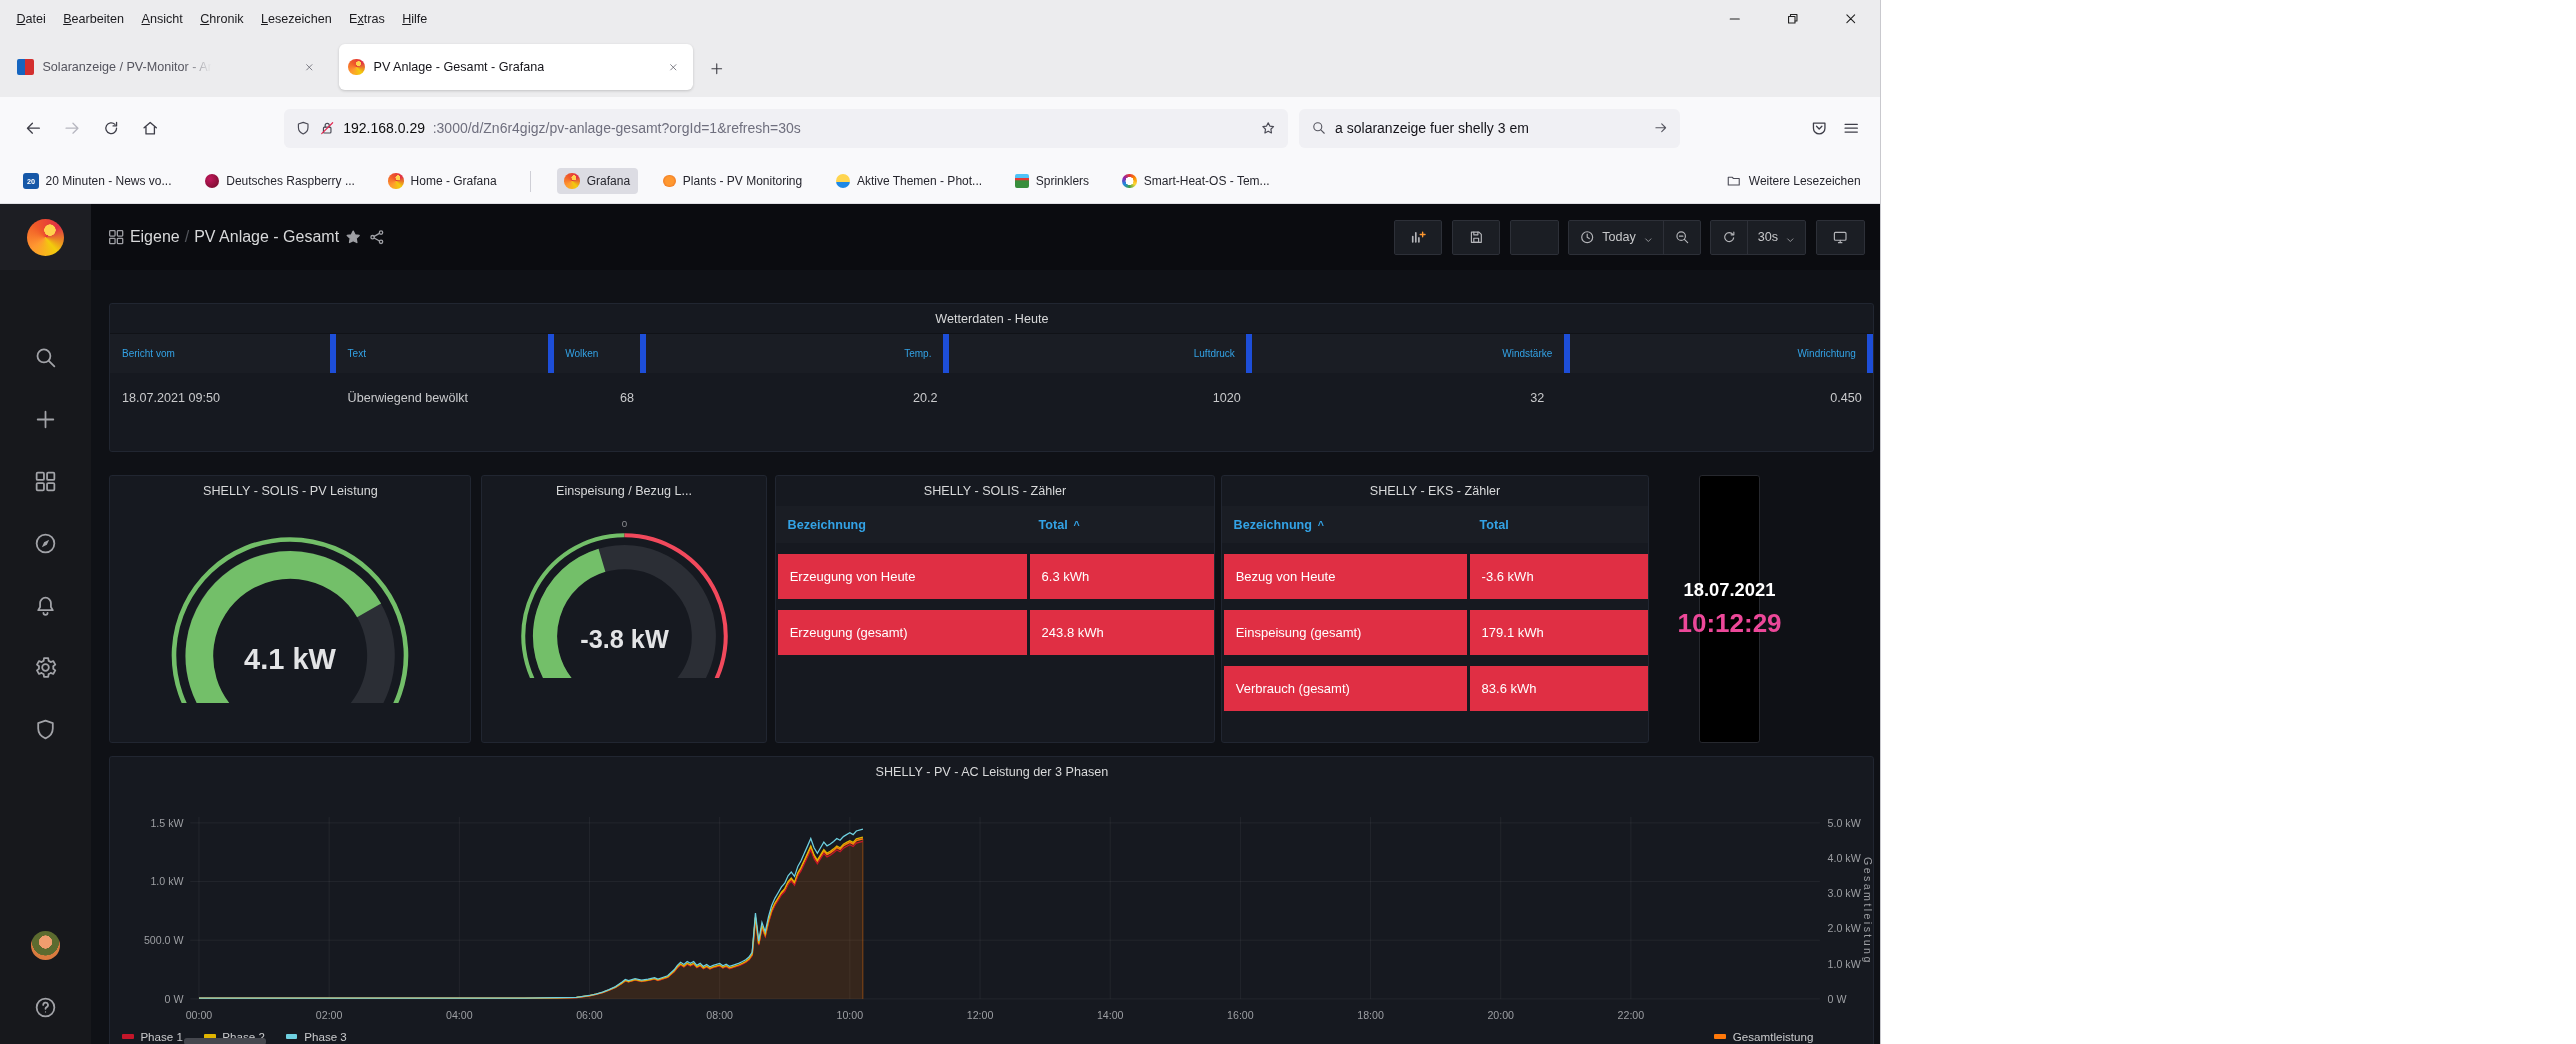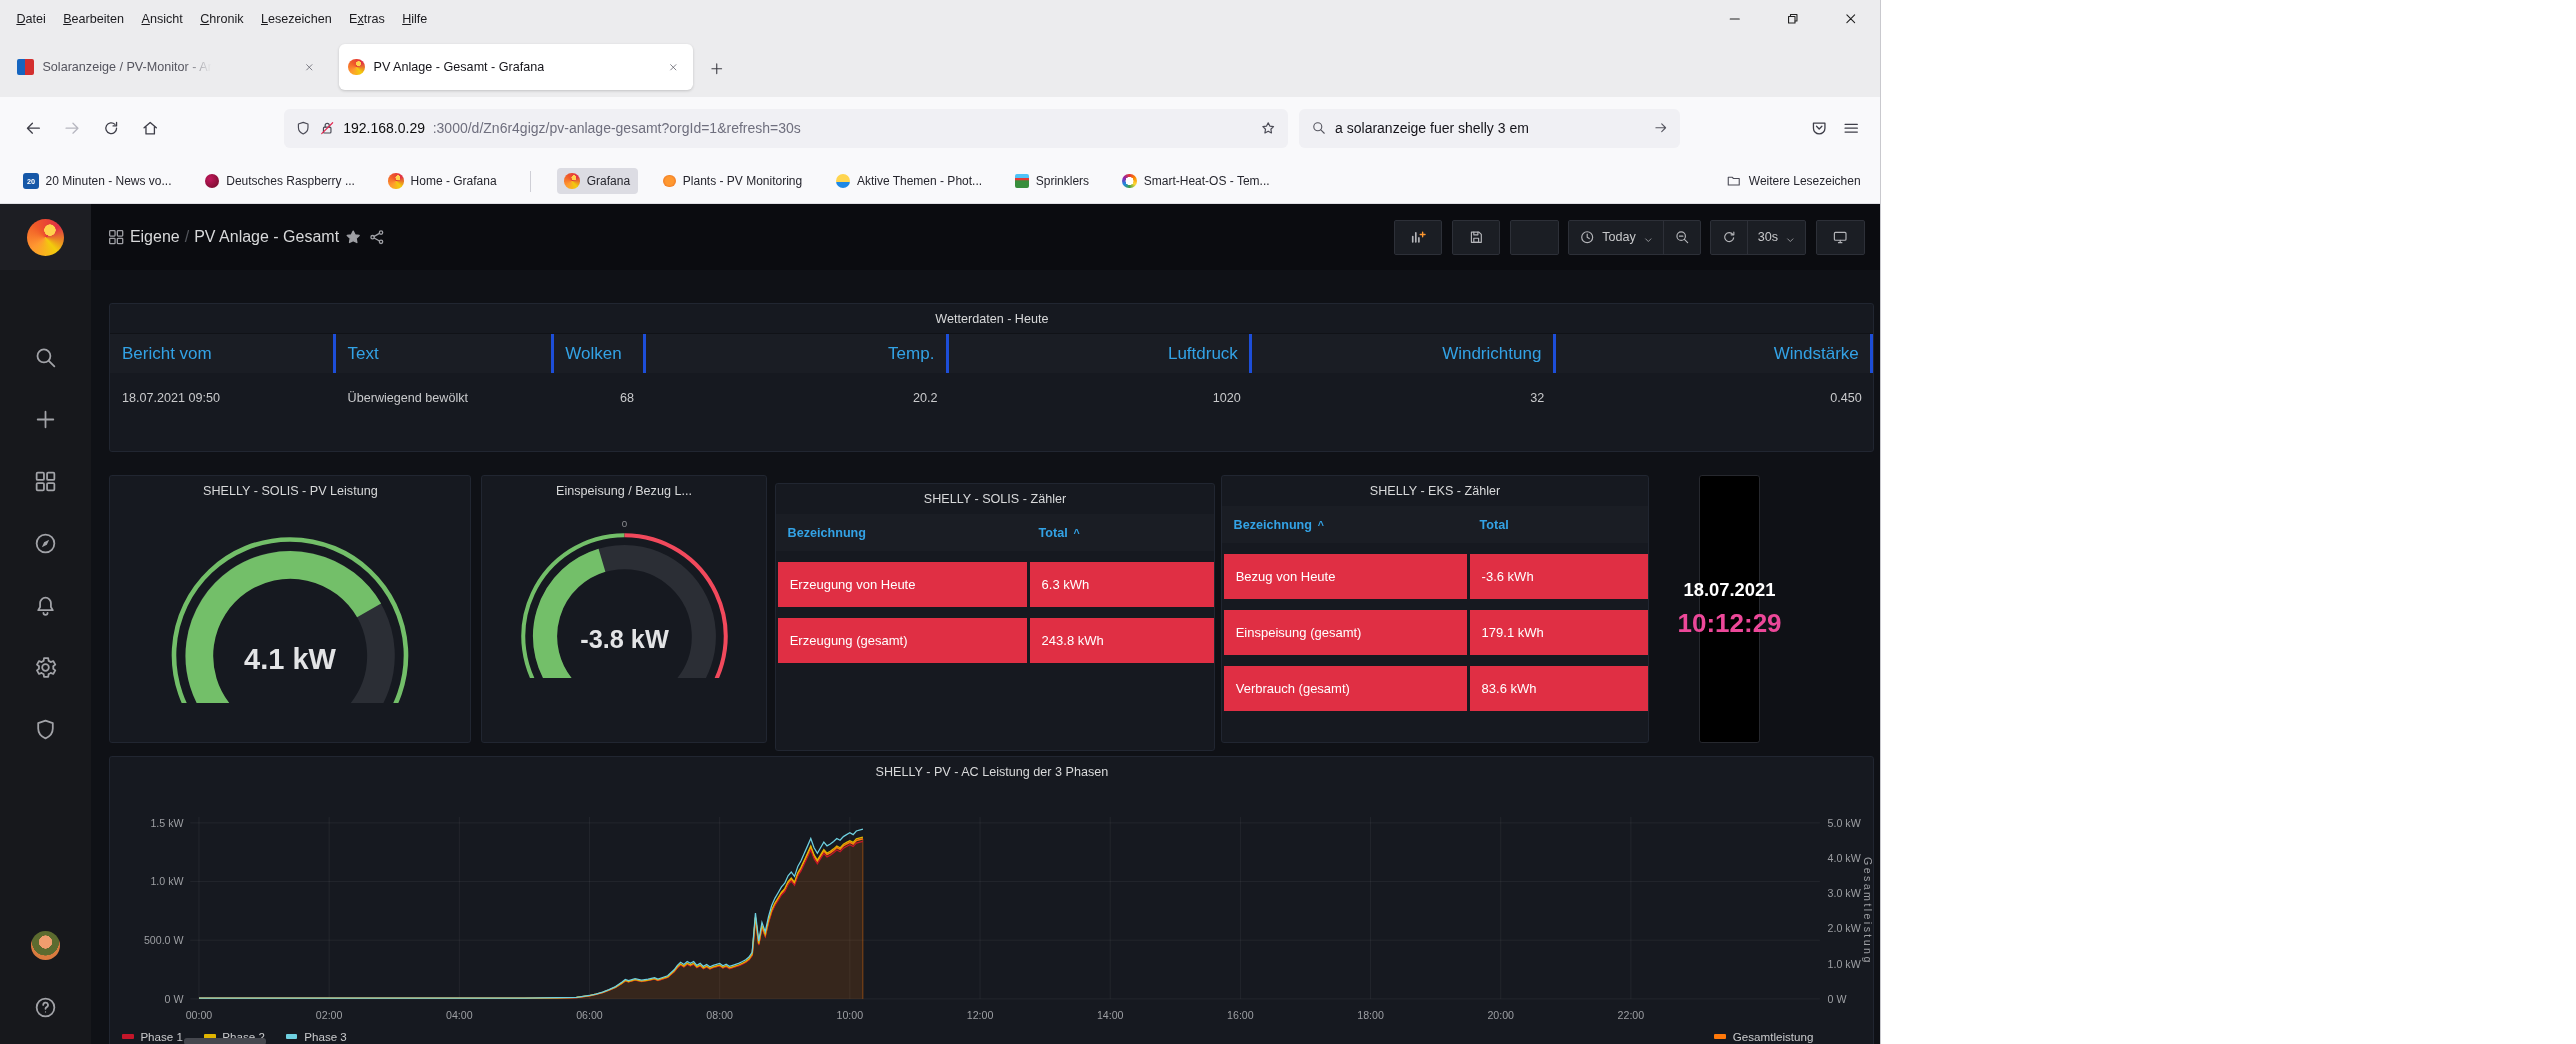--- a/index.html
+++ b/index.html
@@ -97,21 +97,21 @@
   .tgroup .tseg+.tseg{border-left:1px solid #2d3038;}
   .tgroup svg{width:16.4px;height:16.4px;color:#b4b5b9;}
   .chev{width:10.6px !important;height:10.6px !important;color:#9fa0a5;}
 
   .gf-dash{position:relative;flex:1;overflow:hidden;}
   .panel{position:absolute;background:#161920;border:1px solid #212631;border-radius:2.9px;box-sizing:border-box;}
   .panel-title{height:29px;display:flex;align-items:center;justify-content:center;font-size:12.6px;color:#d8d9da;white-space:nowrap;overflow:hidden;}
 
   
   .wx-header{display:flex;height:39px;background:#1a1d24;border-top:1px solid #101217;}
-  .wx-hcell{display:flex;align-items:center;padding:0 11.6px;font-size:17px;color:#33a2e5;box-sizing:border-box;border-right:3px solid #1d4ed8;}
+  .wx-hcell{display:flex;align-items:center;padding:0 11.6px;font-size:10px;color:#33a2e5;box-sizing:border-box;border-right:6px solid #1d4ed8;}
   .wx-row{display:flex;height:50px;}
   .wx-cell{display:flex;align-items:center;padding:0 11.6px;font-size:12.6px;color:#c9cacc;box-sizing:border-box;}
 
   
   .kv-head{display:flex;height:37px;background:#1a1d24;margin-top:1px;}
   .kv-hcell{display:flex;align-items:center;padding:0 11.6px;font-size:12.6px;color:#33a2e5;font-weight:bold;box-sizing:border-box;gap:5.8px;}
   .kv-row{display:flex;margin-top:11px;justify-content:flex-end;}
   .kv-cell{background:#e02f44;color:#fff;font-size:13px;display:flex;align-items:center;padding:0 11.6px;height:45px;box-sizing:border-box;}
   .sort-caret{font-size:10.6px;color:#33a2e5;}
 
@@ -506,22 +506,22 @@
         <div class="gf-dash">
 
           <div class="panel" style="left:18.4px;top:33px;width:1765px;height:149px;">
             <div class="panel-title">Wetterdaten - Heute</div>
             <div class="wx-header" id="wx-header">
                 <div class="wx-hcell" style="width: 226px; justify-content: flex-start;">Bericht vom</div>
                 <div class="wx-hcell" style="width: 218px; justify-content: flex-start;">Text</div>
                 <div class="wx-hcell" style="width: 92px; justify-content: flex-start;">Wolken</div>
                 <div class="wx-hcell" style="width: 304px; justify-content: flex-end;">Temp.</div>
                 <div class="wx-hcell" style="width: 304px; justify-content: flex-end;">Luftdruck</div>
+                <div class="wx-hcell" style="width: 318px; justify-content: flex-end;">Windstärke</div>
                 <div class="wx-hcell" style="width: 304px; justify-content: flex-end;">Windrichtung</div>
-                <div class="wx-hcell" style="width: 318px; justify-content: flex-end;">Windstärke</div>
               </div>
             <div class="wx-row" id="wx-row">
                 <div class="wx-cell" style="width: 226px; justify-content: flex-start;">18.07.2021 09:50</div>
                 <div class="wx-cell" style="width: 218px; justify-content: flex-start;">Überwiegend bewölkt</div>
                 <div class="wx-cell" style="width: 92px; justify-content: flex-end;">68</div>
                 <div class="wx-cell" style="width: 304px; justify-content: flex-end;">20.2</div>
                 <div class="wx-cell" style="width: 304px; justify-content: flex-end;">1020</div>
                 <div class="wx-cell" style="width: 304px; justify-content: flex-end;">32</div>
                 <div class="wx-cell" style="width: 318px; justify-content: flex-end;">0.450</div>
               </div>
@@ -550,21 +550,21 @@
                   <path d="M57.1 158.4 A69 69 0 1 1 162.9 158.4" stroke="#2b2e35" stroke-width="21" fill="none"></path>
                   <path d="M57.1 158.4 A69 69 0 0 1 90.4 47.8" stroke="#73BF69" stroke-width="21" fill="none"></path>
                   <text x="35.693689017459135" y="176.3503981395943" font-size="8.5" fill="#8b8d91" text-anchor="middle" transform="rotate(-55 35.693689017459135 176.3503981395943)">-30000</text>
                   <text x="184.30631098254088" y="176.3503981395943" font-size="8.5" fill="#8b8d91" text-anchor="middle" transform="rotate(55 184.30631098254088 176.3503981395943)">30000</text>
                   <text x="110" y="19" font-size="8.5" fill="#8b8d91" text-anchor="middle">0</text>
                   <text x="110" y="124" font-size="22" font-weight="bold" fill="#e3e4e6" text-anchor="middle">-3.8 kW</text>
                 </svg>
               </div>
           </div>
 
-          <div class="panel" style="left:684px;top:213px;width:440px;height:268px;">
+          <div class="panel" style="left:684px;top:205px;width:440px;height:268px;">
             <div class="panel-title">SHELLY - SOLIS - Zähler</div>
             <div id="solis-table">
                 <div class="kv-head">
                   <div class="kv-hcell" style="width:251px">Bezeichnung</div>
                   <div class="kv-hcell" style="width:184px">Total <span class="sort-caret">^</span></div>
                 </div>
                 <div class="kv-row">
                   <div class="kv-cell" style="width:249px">Erzeugung von Heute</div>
                   <div class="kv-cell" style="width:184px;margin-left:2.9px">6.3 kWh</div>
                 </div>

